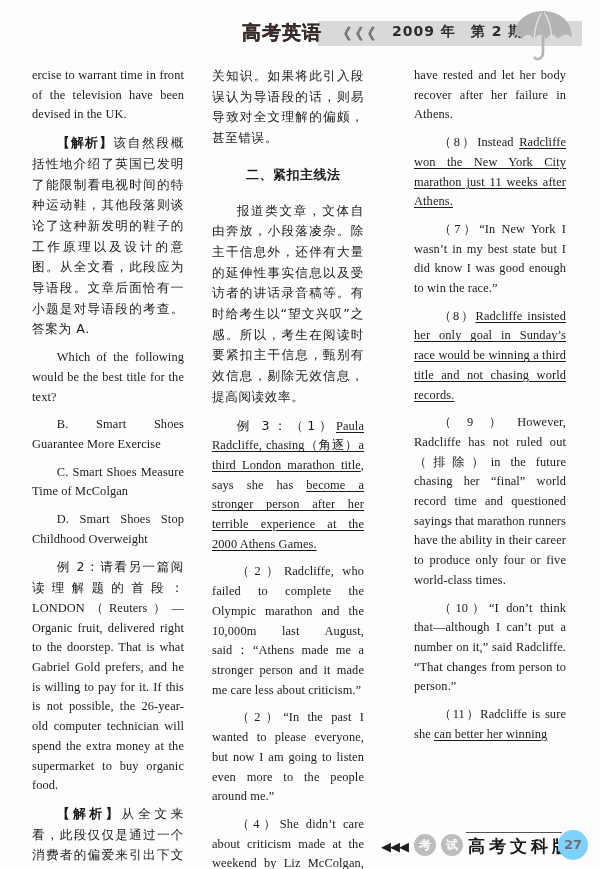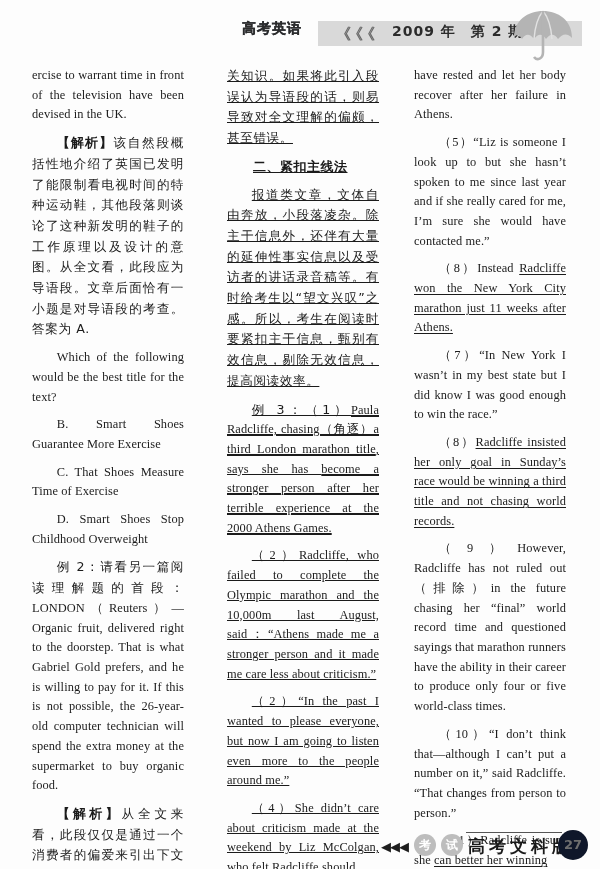--- a/index.html
+++ b/index.html
@@ -15,22 +15,22 @@
   .header{
     position:absolute;left:0;top:18px;width:600px;height:32px;
   }
   .header-band{
     position:absolute;left:318px;top:3px;width:264px;height:25px;
     background:#d9d9d9;
   }
   .masthead{
     position:absolute;left:242px;top:2px;
     font-family:"DejaVu Sans","Liberation Sans",sans-serif;
-    font-weight:bold;font-size:14px;letter-spacing:1px;
-    color:#0f172a;
+    font-weight:bold;font-size:19px;letter-spacing:1px;
+    color:#7f1d1d;
     -webkit-text-stroke:0.3px #2e2e2e;
   }
   .chevrons{
     position:absolute;left:336px;top:7px;
     font-family:"DejaVu Sans",sans-serif;
     font-size:15px;color:#6b6b6b;letter-spacing:-3px;
     font-weight:bold;
   }
   .issue{
     position:absolute;left:392px;top:5px;
@@ -46,42 +46,42 @@
     position:absolute;left:0;top:58px;width:600px;height:780px;
   }
   .col{
     position:absolute;top:0;width:168px;height:780px;
     font-size:12.4px;
     line-height:19.7px;
     text-align:justify;
     text-justify:inter-ideograph;
   }
   #col1{left:24px;}
-  #col2{left:219px;text-decoration:underline;}
+  #col2{left:204px;}
   #col3{left:406px;}
   .p{margin:8px;text-align:justify;}
   .p.ind{text-indent:2em;}
   .en{
     font-family:"Liberation Serif","DejaVu Serif",serif;
     letter-spacing:0.1px;
   }
   .cn{
     font-family:"DejaVu Sans","Liberation Sans",sans-serif;
     font-size:12.6px;
     letter-spacing:0.6px;
   }
   .cn-b{
     font-family:"DejaVu Sans","Liberation Sans",sans-serif;
     font-weight:bold;
     font-size:13px;
   }
   .heading{
     font-family:"DejaVu Sans","Liberation Sans",sans-serif;
     font-weight:bold;font-size:13px;
-    text-indent:2em;margin:8px;
+    text-indent:2em;margin:16px;
     letter-spacing:0.5px;
   }
   .u{
     text-decoration:underline;
     text-underline-offset:2px;
     text-decoration-thickness:1px;
   }
   
   .footer{
     position:absolute;left:0;top:828px;width:600px;height:41px;
@@ -105,21 +105,21 @@
     font-family:"DejaVu Sans","Liberation Sans",sans-serif;
     font-weight:bold;font-size:17px;color:#191919;
     letter-spacing:4px;
   }
   .foot-rule{
     position:absolute;left:466px;top:4px;width:96px;height:1px;
     background:#555;
   }
   .pagenum{
     position:absolute;left:558px;top:2px;width:30px;height:30px;
-    border-radius:50%;background:#0f172a;
+    border-radius:50%;background:#7dd3fc;
     font-family:"DejaVu Sans","Liberation Sans",sans-serif;
     font-weight:bold;font-size:13px;color:#6e6e6e;
     text-align:center;line-height:30px;
   }
 </style>
 </head>
 <body>
 
 <div class="header">
   <div class="header-band"></div>
@@ -135,37 +135,36 @@
     </svg>
   </div>
 </div>
 
 <div class="cols">
   <div class="col" id="col1">
       <p class="p"><span class="en">ercise to warrant time in front of the television have been devised in the UK.</span></p>
       <p class="p ind"><span class="cn-b">【解析】</span><span class="cn">该自然段概括性地介绍了英国已发明了能限制看电视时间的特种运动鞋，其他段落则谈论了这种新发明的鞋子的工作原理以及设计的意图。从全文看，此段应为导语段。文章后面恰有一小题是对导语段的考查。答案为 A.</span></p>
       <p class="p ind"><span class="en">Which of the following would be the best title for the text?</span></p>
       <p class="p ind"><span class="en">B. Smart Shoes Guarantee More Exercise</span></p>
-      <p class="p ind"><span class="en">C. That Shoes Measure Time of Exercise</span></p>
+      <p class="p ind"><span class="en">C. Smart Shoes Measure Time of McColgan</span></p>
       <p class="p ind"><span class="en">D. Smart Shoes Stop Childhood Overweight</span></p>
       <p class="p ind"><span class="cn">例 2：请看另一篇阅读理解题的首段：</span><span class="en">LONDON（Reuters）—Organic fruit, delivered right to the doorstep. That is what Gabriel Gold prefers, and he is willing to pay for it. If this is not possible, the 26-year-old computer technician will spend the extra money at the supermarket to buy organic food.</span></p>
       <p class="p ind"><span class="cn-b">【解析】</span><span class="cn">从全文来看，此段仅仅是通过一个消费者的偏爱来引出下文英国有机食品的消费现象及相</span></p>
     </div>
   <div class="col" id="col2">
       <p class="p"><span class="cn">关知识。如果将此引入段误认为导语段的话，则易导致对全文理解的偏颇，甚至错误。</span></p>
       <p class="heading"><span>二、紧扣主线法</span></p>
       <p class="p ind"><span class="cn">报道类文章，文体自由奔放，小段落凌杂。除主干信息外，还伴有大量的延伸性事实信息以及受访者的讲话录音稿等。有时给考生以“望文兴叹”之感。所以，考生在阅读时要紧扣主干信息，甄别有效信息，剔除无效信息，提高阅读效率。</span></p>
       <p class="p ind"><span class="cn">例 3：（1）</span><span class="en u">Paula Radcliffe, chasing（角逐）a third London marathon title</span><span class="en">, says she has </span><span class="en u">become a stronger person after her terrible experience at the 2000 Athens Games.</span></p>
       <p class="p ind"><span class="en">（2）Radcliffe, who failed to complete the Olympic marathon and the 10,000m last August, said：“Athens made me a stronger person and it made me care less about criticism.”</span></p>
       <p class="p ind"><span class="en">（2）“In the past I wanted to please everyone, but now I am going to listen even more to the people around me.”</span></p>
       <p class="p ind"><span class="en">（4）She didn’t care about criticism made at the weekend by Liz McColgan, who felt Radcliffe should</span></p>
     </div>
   <div class="col" id="col3">
       <p class="p"><span class="en">have rested and let her body recover after her failure in Athens.</span></p>
-      <p class="p ind"><span class="en">（5）“Liz is someone I look up to but she hasn’t spoken to me since last year and if she really cared for me, I’m sure she would have contacted me.”</span></p>
       <p class="p ind"><span class="en">（8）Instead </span><span class="en u">Radcliffe won the New York City marathon just 11 weeks after Athens.</span></p>
       <p class="p ind"><span class="en">（7）“In New York I wasn’t in my best state but I did know I was good enough to win the race.”</span></p>
       <p class="p ind"><span class="en">（8）</span><span class="en u">Radcliffe insisted her only goal in Sunday’s race would be winning a third title and not chasing world records.</span></p>
       <p class="p ind"><span class="en">（9）However, Radcliffe has not ruled out（排除）in the future chasing her “final” world record time and questioned sayings that marathon runners have the ability in their career to produce only four or five world-class times.</span></p>
       <p class="p ind"><span class="en">（10）“I don’t think that—although I can’t put a number on it,” said Radcliffe. “That changes from person to person.”</span></p>
       <p class="p ind"><span class="en">（11）Radcliffe is sure she </span><span class="en u">can better her winning</span></p>
     </div>
 </div>
 
 <div class="footer">

